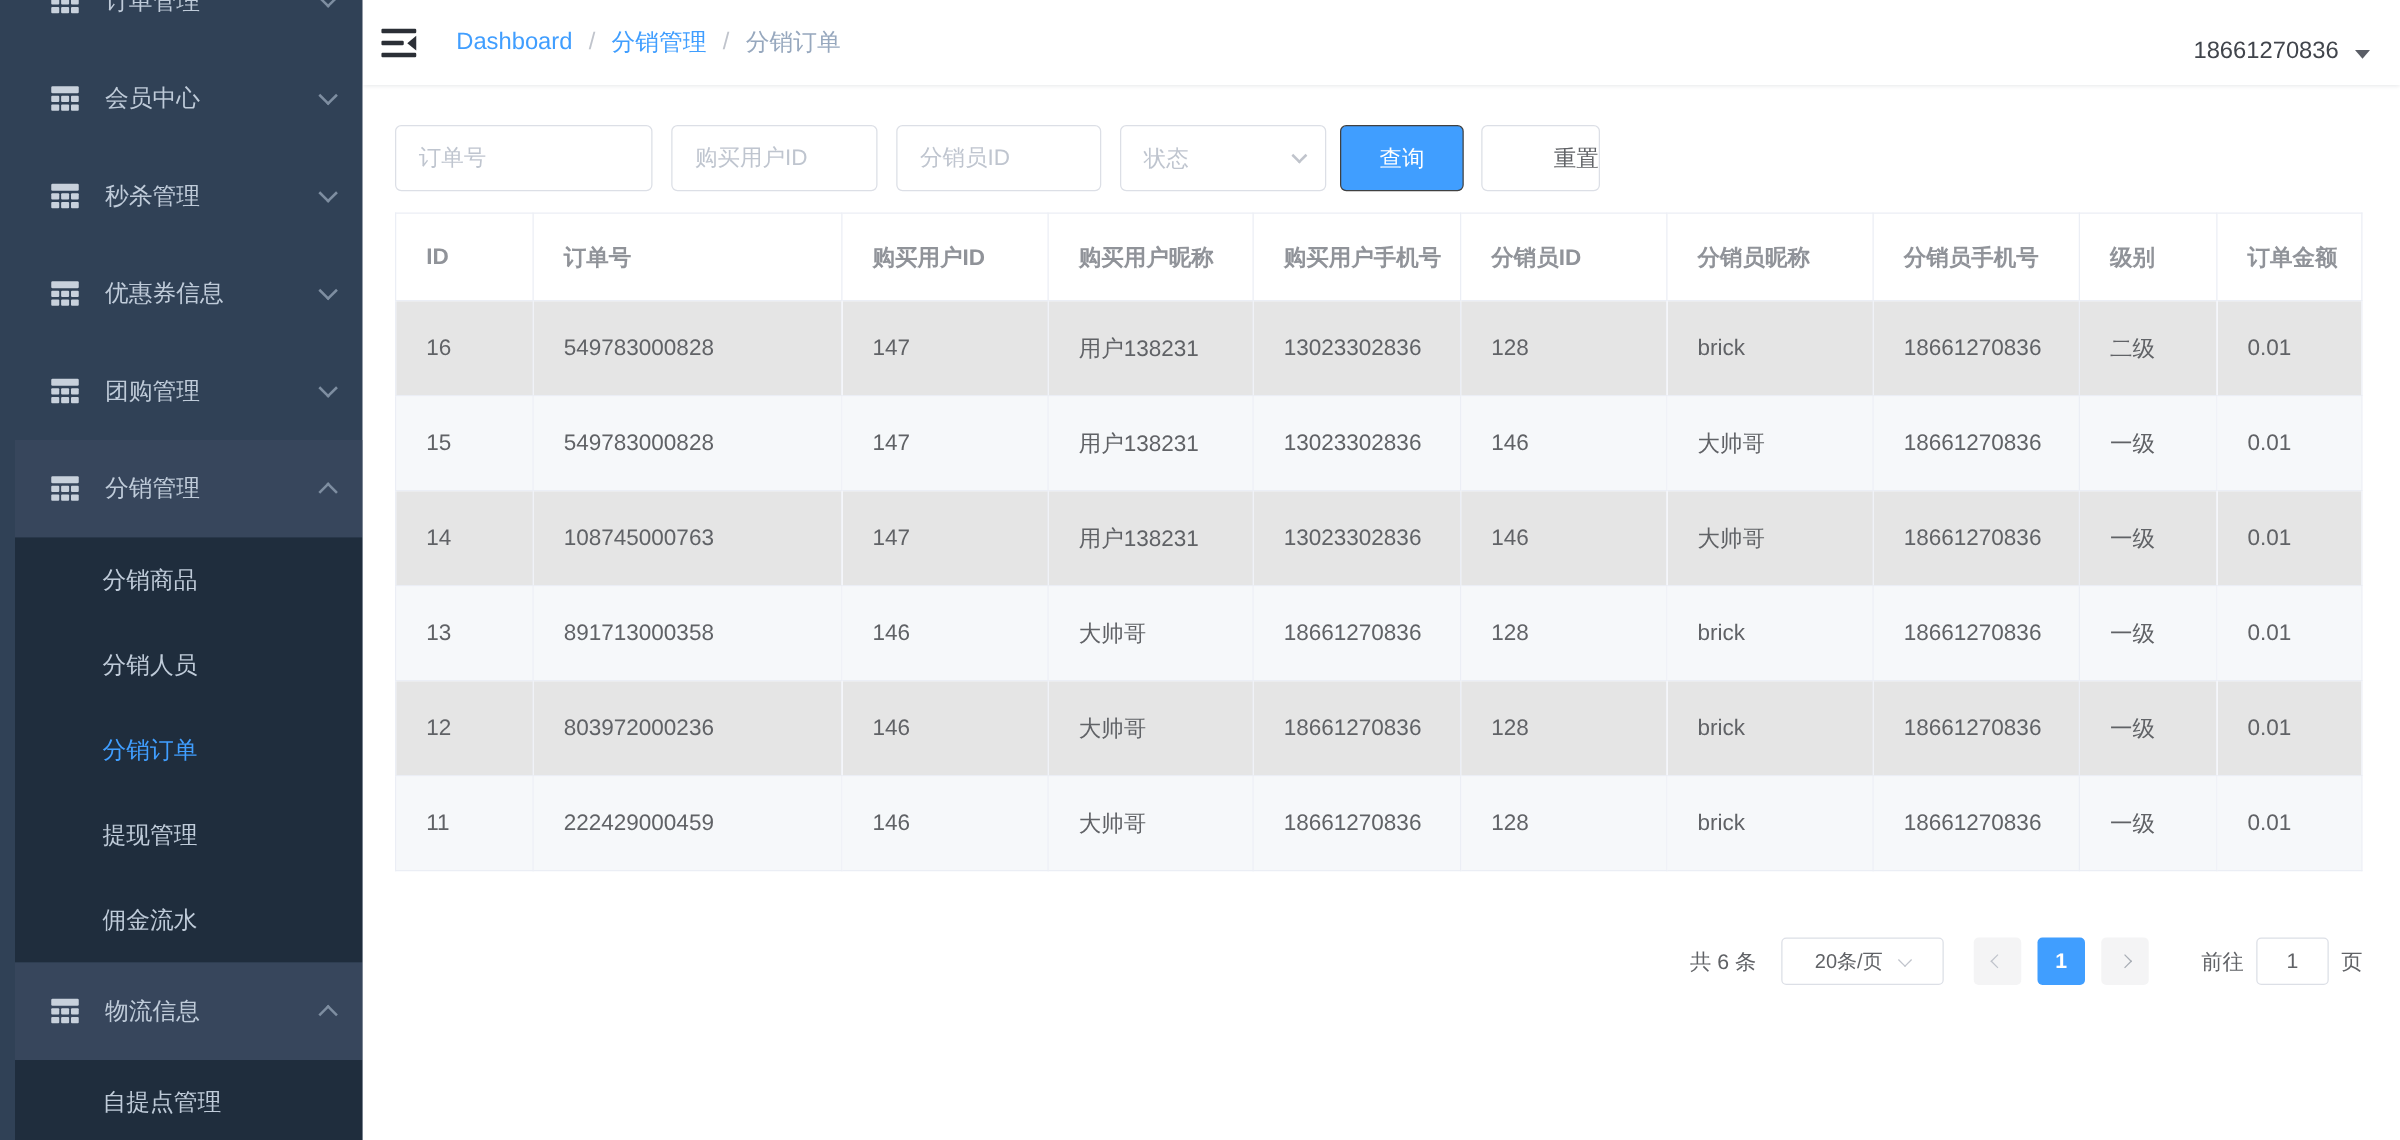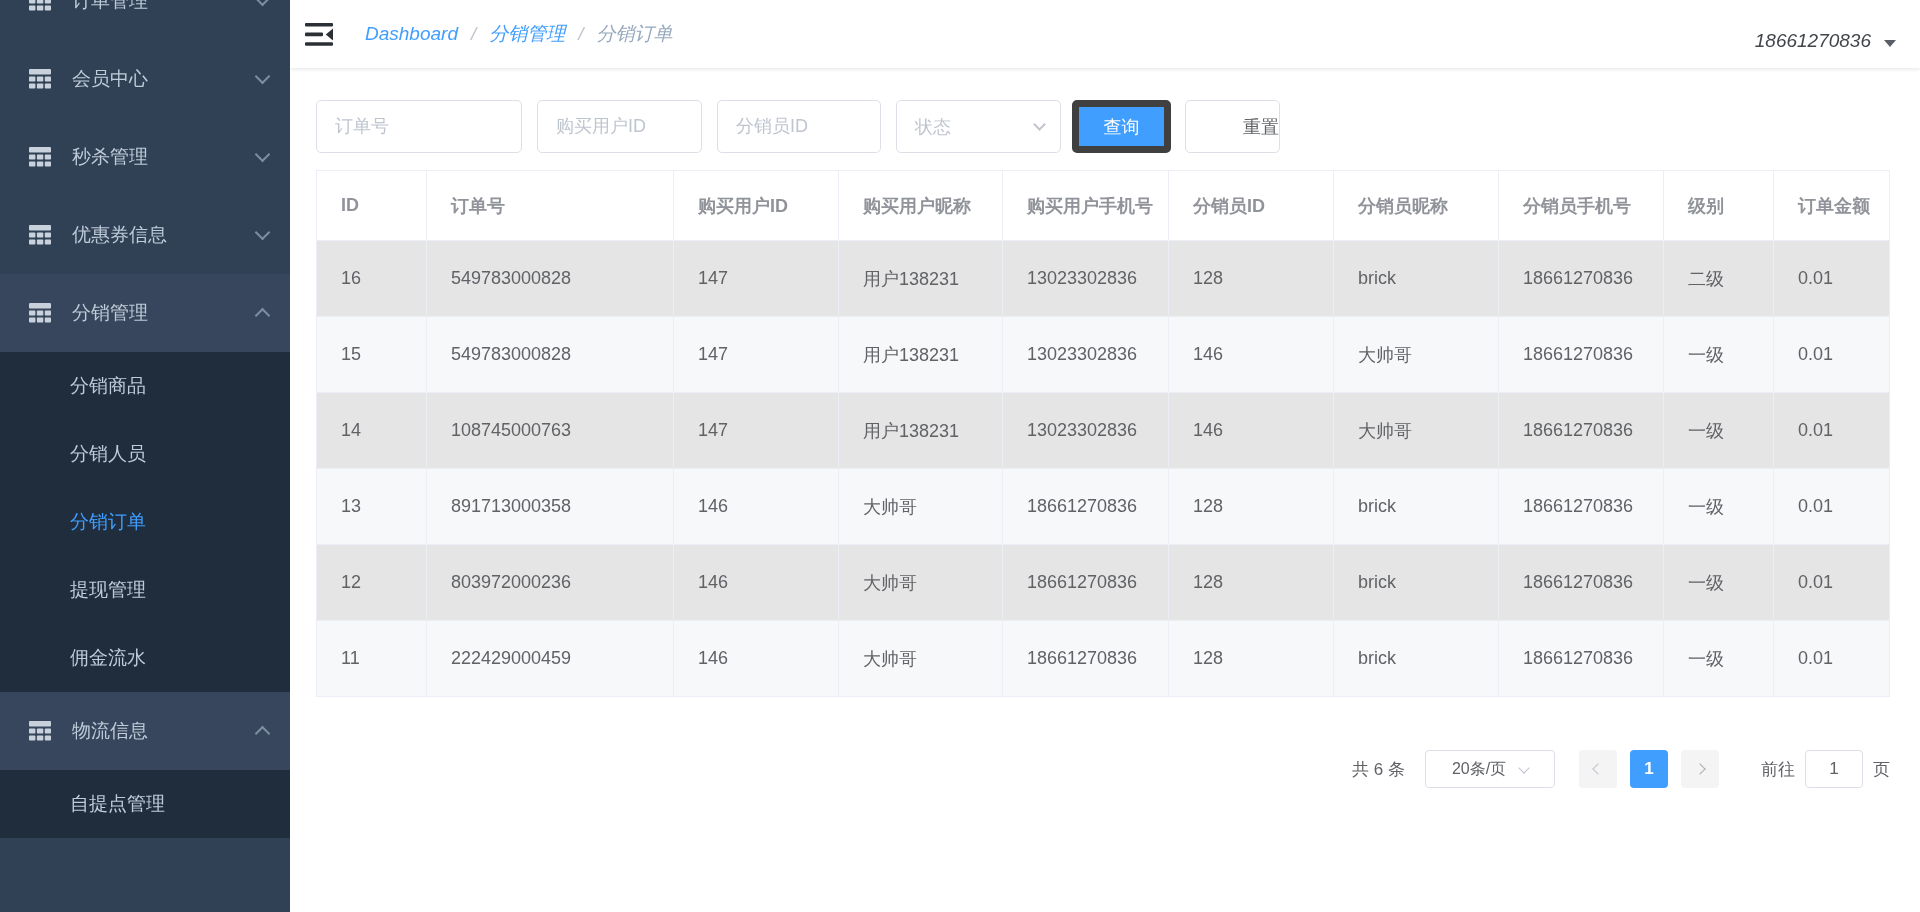--- a/index.html
+++ b/index.html
@@ -2,39 +2,39 @@
 <html><head>
 <meta charset="utf-8">
 <style>
   * { margin:0; padding:0; box-sizing:border-box; }
   html,body { width:1920px; height:912px; overflow:hidden; background:#fff;
     font-family:"Liberation Sans","DejaVu Sans",sans-serif; }
   .stage { position:relative; width:1920px; height:912px; }
 
   
   .sidebar { position:absolute; left:0; top:0; width:290px; height:912px;
-    background:#304156; overflow:hidden; z-index:5; }
+    background:#304156; overflow:hidden; z-index:5;padding-left:12px; }
   .menu { margin-top:-38px; }
   .mi { display:flex; align-items:center; height:78px; padding:0 22px 0 28px;
     color:#bfcbd9; font-size:19px; cursor:pointer; }
   .mi.expanded { background:#37465c; }
   .mi-icon { width:24px; height:22px; margin-right:20px; flex:0 0 auto; display:flex; align-items:center; }
   .mi-label { flex:1; white-space:nowrap; }
   .chev { width:11px; height:11px; border-right:2px solid #7e8ea1; border-bottom:2px solid #7e8ea1; flex:0 0 auto; }
   .chev.down { transform:rotate(45deg); margin-top:-5px; }
   .chev.up   { transform:rotate(225deg); margin-top:5px; }
   .submenu { background:#1f2d3d; }
   .smi { display:flex; align-items:center; height:68px; padding-left:70px;
     color:#bfcbd9; font-size:19px; cursor:pointer; }
   .smi.active { color:#409EFF; }
 
   
   .header { position:absolute; left:290px; top:0; width:1630px; height:68px;
     background:#fff; box-shadow:0 1px 4px rgba(0,21,41,.12); display:flex;
-    align-items:center; z-index:4;font-style:italic; }
+    align-items:center; z-index:4; }
   .hamburger { padding:0 8px 0 15px; cursor:pointer; display:flex; align-items:center; }
   .breadcrumb { margin-left:22px; display:flex; align-items:center; gap:13px; font-size:19px; }
   .bc-link { color:#409EFF; cursor:pointer; }
   .bc-sep { color:#c0c4cc; }
   .bc-current { color:#97a8be; }
   .user { margin-left:auto; margin-top:14px; padding-right:24px; display:flex;
     align-items:center; gap:13px; font-size:19px; color:#41454c; cursor:pointer; }
   .caret-down { width:0; height:0; border-left:6px solid transparent;
     border-right:6px solid transparent; border-top:7px solid #5a5e66; margin-top:5px; }
 
@@ -46,21 +46,21 @@
     padding:0 18px; font-size:18px; color:#606266; margin-right:15px; outline:none;
     font-family:inherit; background:#fff; }
   .f-input::placeholder { color:#bfc5cf; opacity:1; }
   .w1 { width:206px; } .w2 { width:165px; } .w3 { width:164px; }
   .f-select { width:165px; height:53px; border:1px solid #dcdfe6; border-radius:5px;
     display:flex; align-items:center; justify-content:space-between;
     padding:0 16px 0 18px; cursor:pointer; background:#fff; }
   .f-select .ph { color:#bfc5cf; font-size:18px; }
   .chev-sm { width:9px; height:9px; border-right:2px solid #c0c4cc; border-bottom:2px solid #c0c4cc; transform:rotate(45deg); margin-top:-4px; }
   .btn { height:53px; border-radius:5px; font-size:18px; cursor:pointer; font-family:inherit; }
-  .btn-primary { width:99px; margin-left:11px; background:#409EFF; border:7px solid #404040; color:#fff; }
+  .btn-primary { width:99px; margin-left:11px; background:#409EFF; border:1px solid #404040; color:#fff; }
   .btn-plain { width:95px; margin-left:14px; background:#fff; border:1px solid #dcdfe6; color:#606266;text-align:right; }
 
   
   .table-wrap { position:absolute; left:26px; top:102px; }
   table { border-collapse:collapse; table-layout:fixed; width:1573px;padding-left:44px; }
   th, td { border:1px solid #ebeef5; text-align:left; padding:0 8px 0 24px;
     overflow:hidden; white-space:nowrap; }
   th { height:70px; font-size:18px; font-weight:600; color:#909399; background:#fff; }
   td { height:76px; font-size:18px; color:#606266; background:#e5e5e5; }
   tr.striped td { background:#f6f8fa; }
@@ -164,20 +164,37 @@
                 <rect x="1" y="15.6" width="6.4" height="5" rx="0.8"></rect>
                 <rect x="8.9" y="15.6" width="6.4" height="5" rx="0.8"></rect>
                 <rect x="16.8" y="15.6" width="6.2" height="5" rx="0.8"></rect>
               </g>
             </svg>
         </span>
         <span class="mi-label">优惠券信息</span>
         <span class="chev down"></span>
       </div>
 
+      <div class="mi">
+        <span class="mi-icon">
+          <svg width="24" height="22" viewBox="0 0 24 22">
+              <g fill="#c8d1dc">
+                <rect x="1" y="1" width="22" height="5.6" rx="1"></rect>
+                <rect x="1" y="8.6" width="6.4" height="5" rx="0.8"></rect>
+                <rect x="8.9" y="8.6" width="6.4" height="5" rx="0.8"></rect>
+                <rect x="16.8" y="8.6" width="6.2" height="5" rx="0.8"></rect>
+                <rect x="1" y="15.6" width="6.4" height="5" rx="0.8"></rect>
+                <rect x="8.9" y="15.6" width="6.4" height="5" rx="0.8"></rect>
+                <rect x="16.8" y="15.6" width="6.2" height="5" rx="0.8"></rect>
+              </g>
+            </svg>
+        </span>
+        <span class="mi-label">团购管理</span>
+        <span class="chev down"></span>
+      </div>
 
       <div class="mi expanded">
         <span class="mi-icon">
           <svg width="24" height="22" viewBox="0 0 24 22">
               <g fill="#c8d1dc">
                 <rect x="1" y="1" width="22" height="5.6" rx="1"></rect>
                 <rect x="1" y="8.6" width="6.4" height="5" rx="0.8"></rect>
                 <rect x="8.9" y="8.6" width="6.4" height="5" rx="0.8"></rect>
                 <rect x="16.8" y="8.6" width="6.2" height="5" rx="0.8"></rect>
                 <rect x="1" y="15.6" width="6.4" height="5" rx="0.8"></rect>

